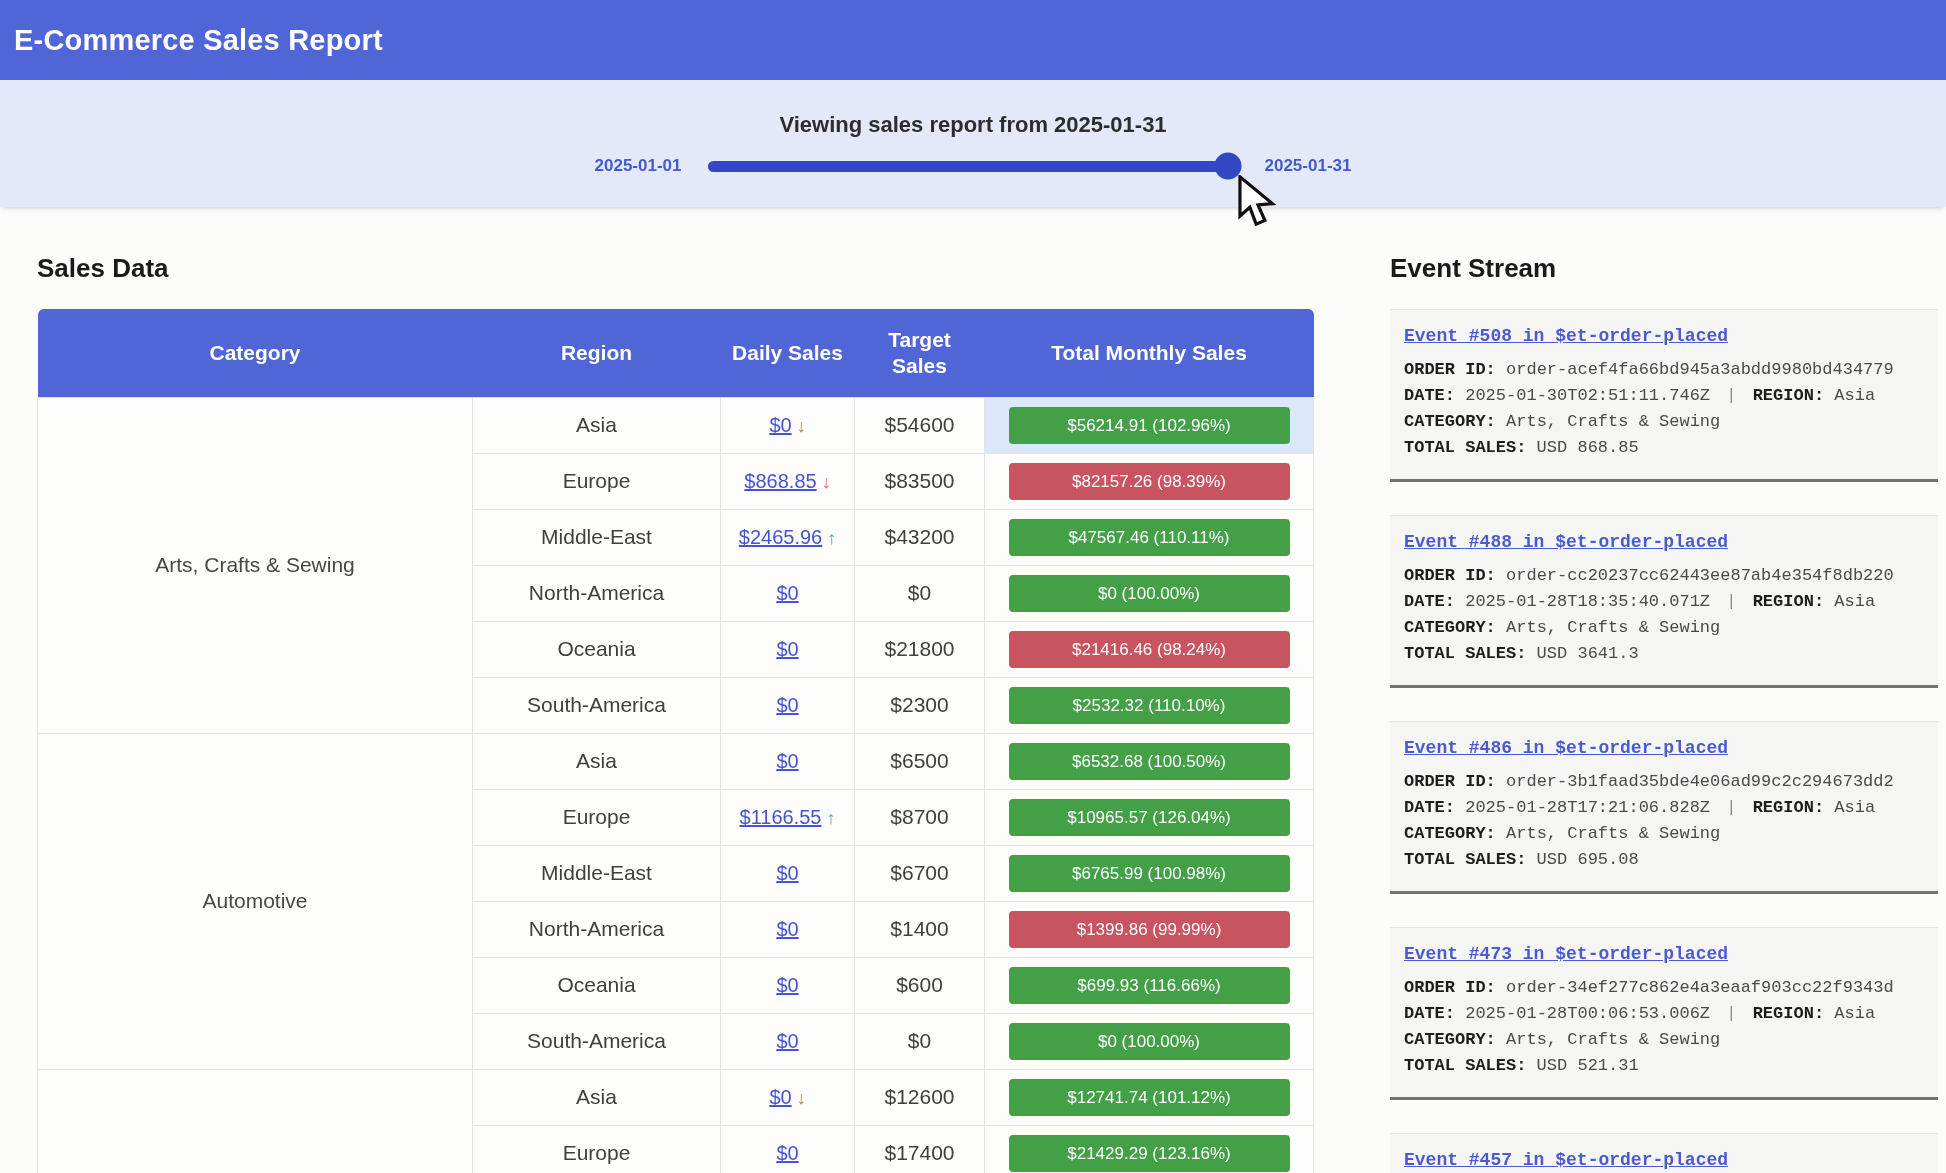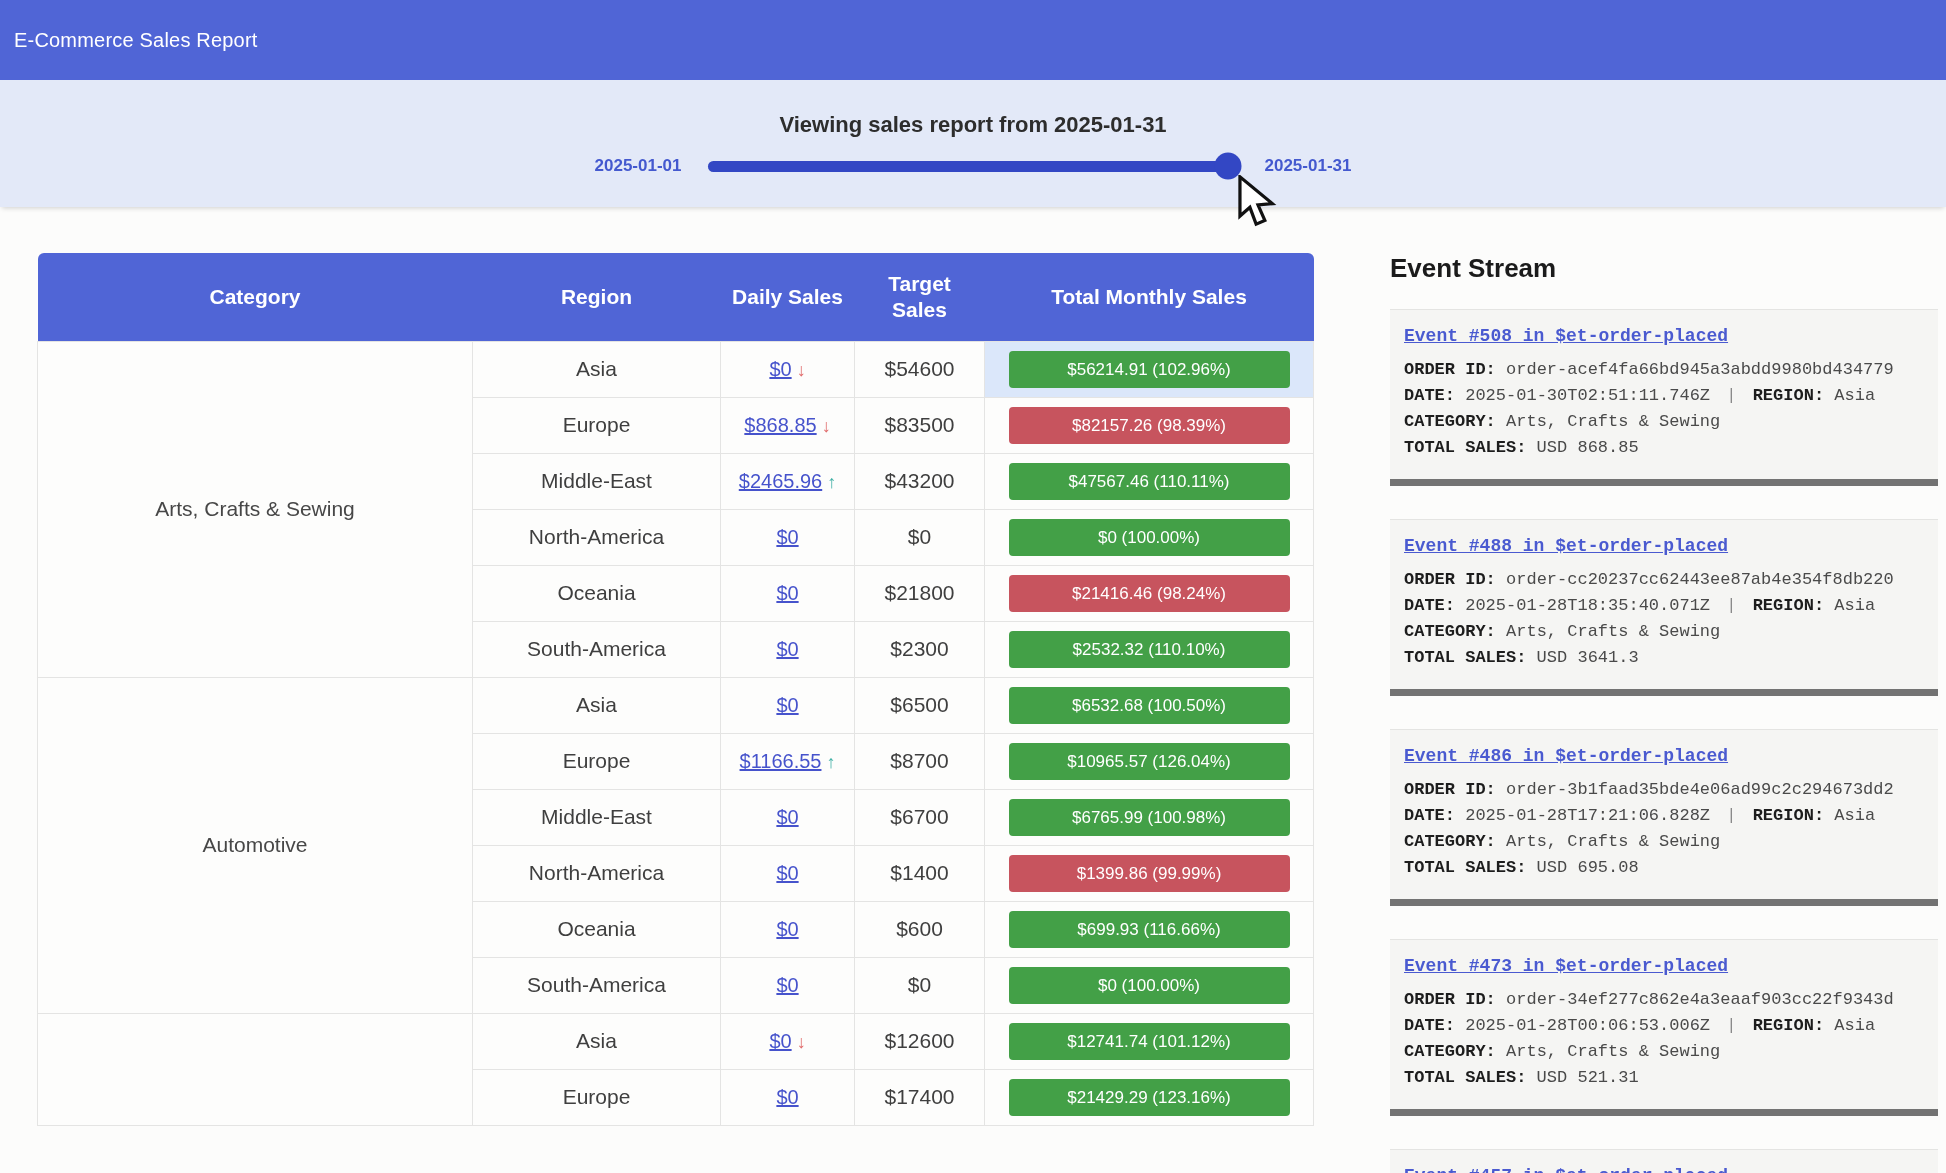--- a/index.html
+++ b/index.html
@@ -2,21 +2,21 @@
 <html><head>
 <meta charset="utf-8">
 <style>
   * { margin:0; padding:0; box-sizing:border-box; }
   html,body { width:1946px; height:1173px; }
   body { font-family:"Liberation Sans","DejaVu Sans",sans-serif; background:#fcfcfb; }
   .app { position:relative; width:1946px; height:1173px; overflow:hidden; background:#fcfcfb; }
 
   
   .page-header { height:80px; background:#5065d6; display:flex; align-items:center; padding-left:14px; }
-  .page-header h1 { color:#ffffff; font-size:20px; font-weight:normal; letter-spacing:0.2px; }
+  .page-header h1 { color:#ffffff; font-size:29px; font-weight:bold; letter-spacing:0.2px; }
 
   
   .slider-section { height:127px; background:#e3e9f8; padding-top:32px;
                     box-shadow:0 3px 5px -2px rgba(0,0,0,0.18); position:relative; }
   .slider-title { text-align:center; font-size:22px; font-weight:bold; color:#2d2d2d; }
   .slider-row { margin-top:18px; display:flex; justify-content:center; align-items:center; gap:26px;text-align:center; }
   .slider-date { font-size:17px; font-weight:bold; color:#4459cf; }
   .slider-track { position:relative; width:531px; height:11px; background:#b9c4ea; border-radius:6px; cursor:pointer; }
   .slider-fill { position:absolute; left:0; top:0; height:11px; width:98%; background:#3347c4; border-radius:6px; }
   .slider-handle { position:absolute; top:50%; left:98%; width:27px; height:27px; background:#3347c4;
@@ -45,21 +45,21 @@
   .arrow-down { color:#e06b6b; }
   .arrow-up { color:#3fb0a5; }
   .badge { display:block; width:281px; margin:0 auto; height:37px; line-height:37px; border-radius:4px;
            color:#fff; font-size:17px; font-weight:normal; }
   .badge-green { background:#43a047; }
   .badge-red { background:#c7545e; }
 
   
   .event-panel { position:absolute; left:1390px; top:46px; width:548px; }
   .event-panel .section-heading { margin-bottom:25px; }
-  .event-card { background:#f5f5f3; border-top:1px solid #e4e4e2; border-bottom:7px solid #737373;
+  .event-card { background:#f5f5f3; border-top:1px solid #e4e4e2; border-bottom:3px solid #737373;
                 padding:16px 14px 18px 14px; margin-bottom:33px;
                 font-family:"Liberation Mono","DejaVu Sans Mono",monospace; }
   .event-title { display:inline-block; color:#4a5ad0; font-weight:bold; font-size:18px;
                  text-decoration:underline; margin-bottom:11px; }
   .event-line { font-size:17px; line-height:26px; color:#4a4a4a; white-space:nowrap; }
   .event-line b { color:#1d1d1d; }
   .pipe-sep { color:#8a8a8a; padding:0 6px; }
 
   
   .cursor { position:absolute; left:1238px; top:175px; z-index:50; pointer-events:none; }
@@ -87,20 +87,21 @@
 
   <div class="cursor">
     <svg width="40" height="56" viewBox="0 0 32 45">
       <polygon points="1.5,1.5 1.5,33 9.5,26 14.5,39.5 21.5,36.5 16,24 27.5,23" fill="#ffffff" stroke="#111111" stroke-width="2.6" stroke-linejoin="miter"></polygon>
     </svg>
   </div>
 
   <div class="main">
 
     <div class="sales-area">
+      <div class="section-heading">Sales Data</div>
       <table class="sales-table">
         <colgroup>
             <col class="c-cat">
             <col class="c-reg">
             <col class="c-day">
             <col class="c-tgt">
             <col class="c-tot">
           </colgroup>
         <thead>
           <tr id="sales-head-row">

